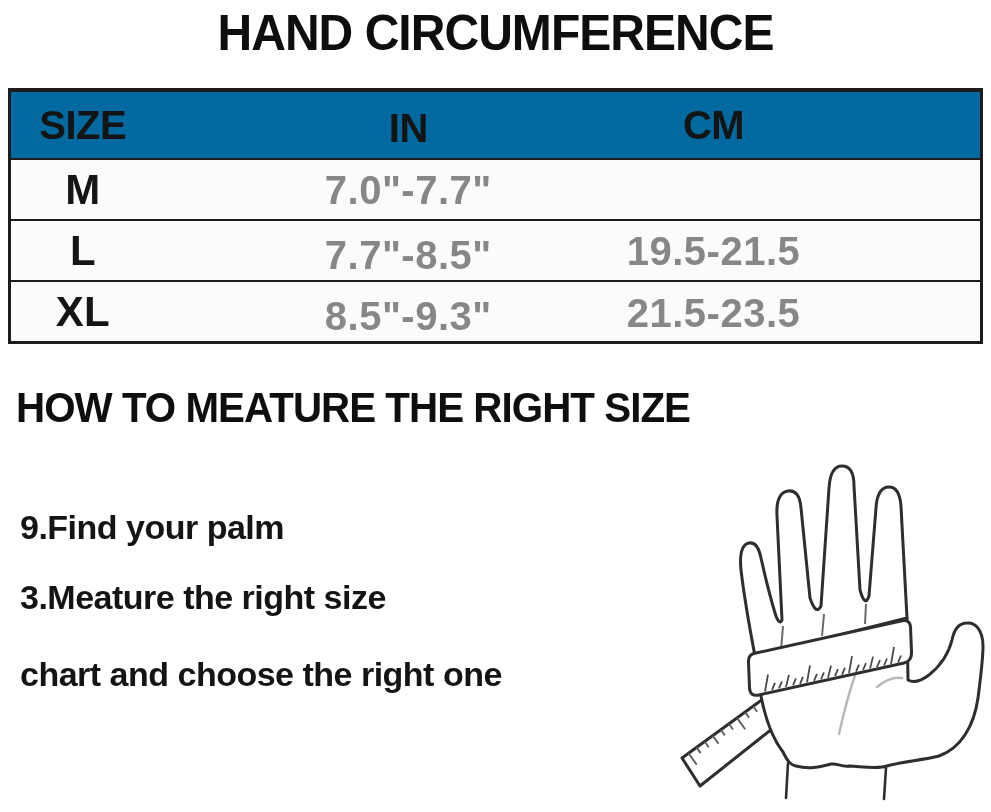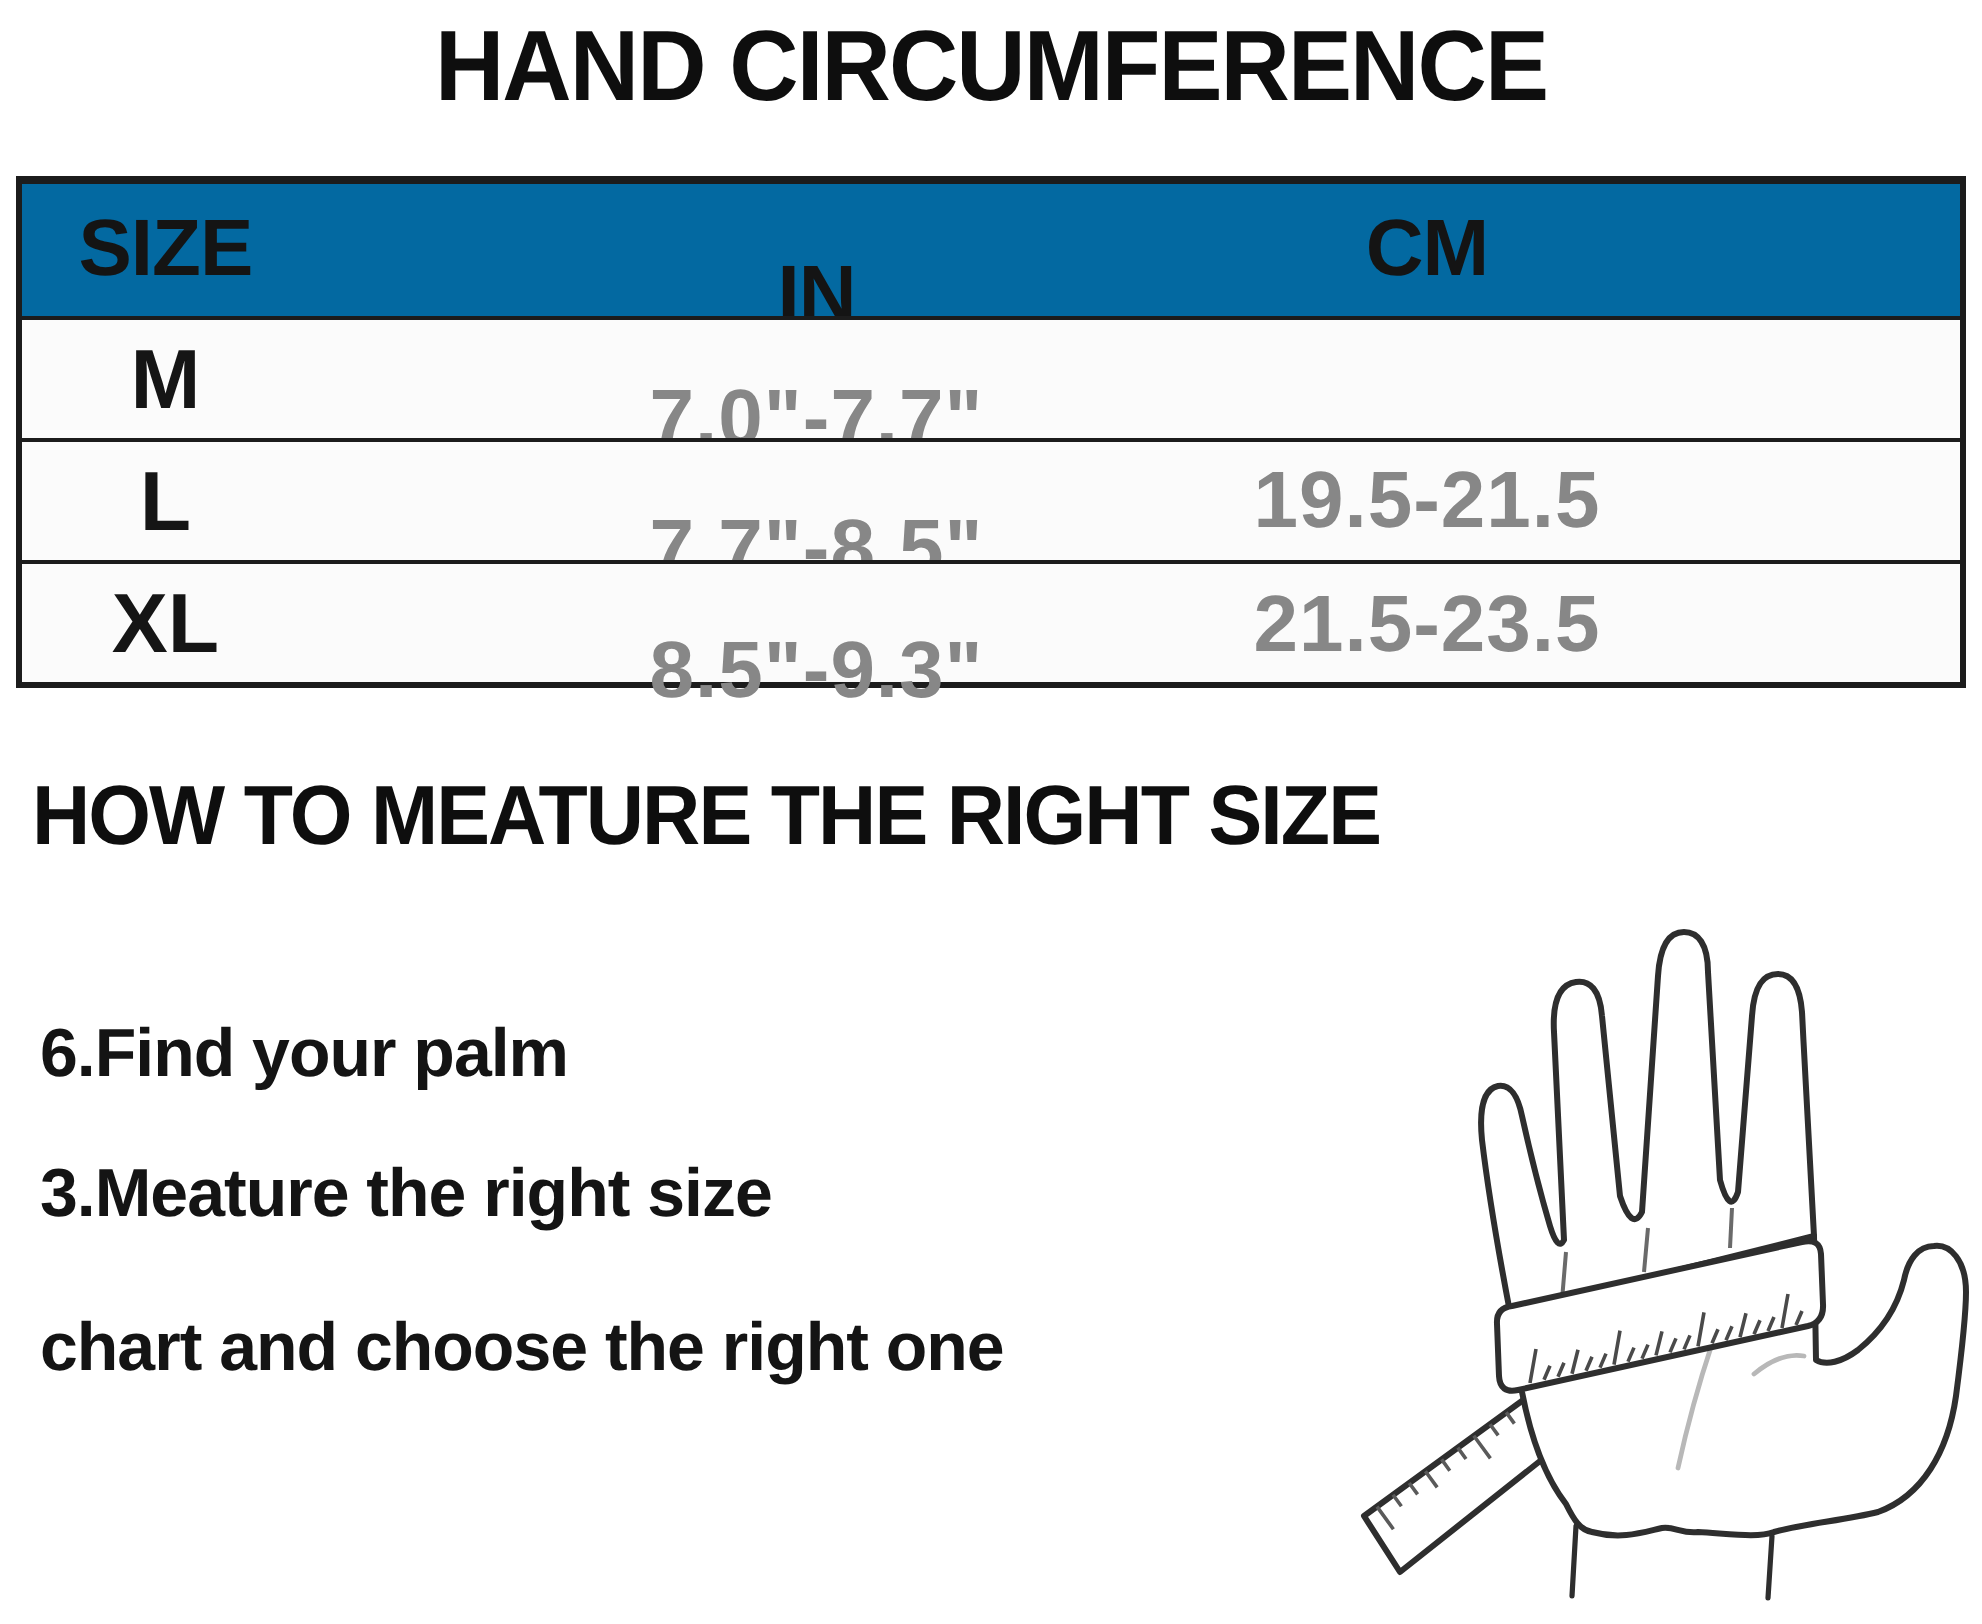--- a/index.html
+++ b/index.html
@@ -28,21 +28,21 @@
     box-sizing:border-box;
     background:#fbfbfb;
   }
   .t-row{position:relative;height:59px;background:#fbfbfb;border-top:2px solid #1c1c1c;}
   .t-header{height:66px;background:#0369a1;border-top:none;}
   .cell{
     position:absolute;top:50%;transform:translate(-50%,-50%);
     white-space:nowrap;font-weight:bold;
   }
   .c-size{left:7.4%;}
-  .c-in{left:41%;margin-top:20px;}
+  .c-in{left:41%;}
   .c-cm{left:72.5%;}
   .t-header .cell{font-size:40px;color:#141414;letter-spacing:-0.5px;}
   .t-header .c-in{top:55%;}
   .size-label{font-size:42px;color:#151515;}
   .range-value{font-size:40px;color:#878787;letter-spacing:0.5px;}
   .t-row:nth-child(3) .c-in{top:57%;}
   .t-row:nth-child(4) .c-in{top:58%;}
   .t-row:nth-child(4) .c-cm{top:53%;text-align:center;}
   
   .how-to-heading{
@@ -84,21 +84,21 @@
   </div>
   <div class="t-row">
     <span class="cell c-size size-label">XL</span>
     <span class="cell c-in range-value">8.5"-9.3"</span>
     <span class="cell c-cm range-value">21.5-23.5</span>
   </div>
 </div>
 
 <div class="how-to-heading">HOW TO MEATURE THE RIGHT SIZE</div>
 
-<div class="step step-1">6.Find your palm</div>
+<div class="step step-1">9.Find your palm</div>
 <div class="step step-2">3.Meature the right size</div>
 <div class="step step-3">
   <div>chart and choose the right one</div>
 </div>
 
 <svg class="hand-illo" width="321" height="362" viewBox="0 0 321 362" aria-hidden="true">
 
   <path d="M12 308 L93 249 L112 271 L30 336 Z" fill="#ffffff" stroke="#2e2e2e" stroke-width="3" stroke-linejoin="round"></path>
   <path d="M18.5 303.3 L26.7 314.6 M26.5 297.4 L30.7 303.1 M34.6 291.5 L38.8 297.2 M42.7 285.6 L48.6 293.7 M50.8 279.7 L54.9 285.4 M58.9 273.8 L63 279.5 M66.9 267.9 L75.2 279.2 M75 262.1 L79.1 267.7 M83.1 256.2 L87.2 261.8" fill="none" stroke="#5a5a5a" stroke-width="1.8"></path>
 

